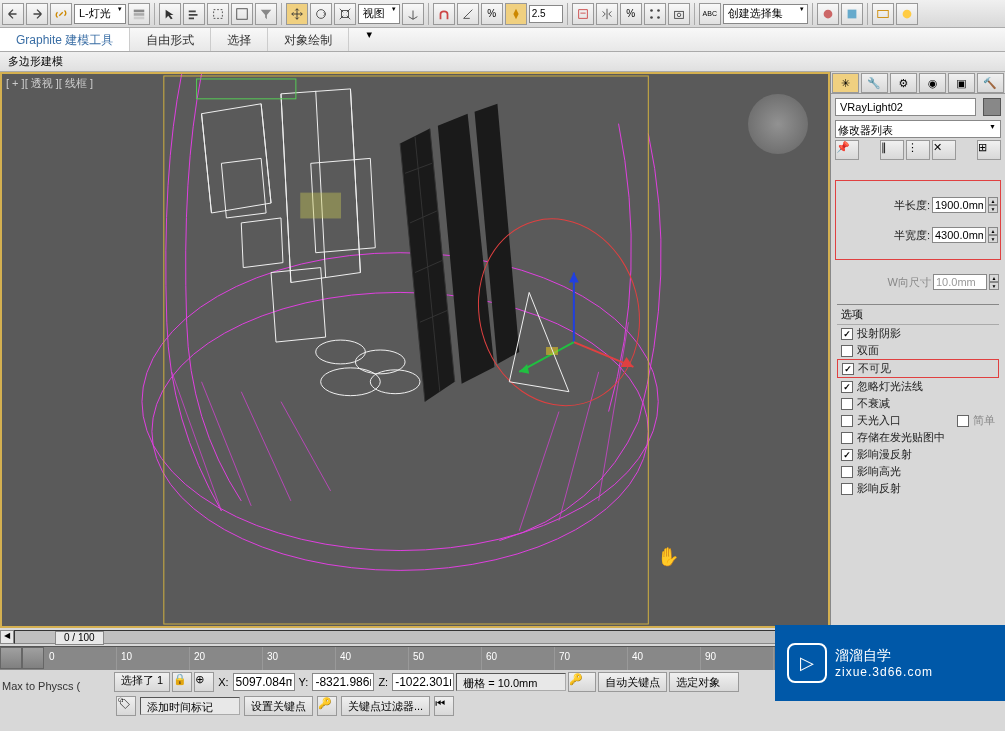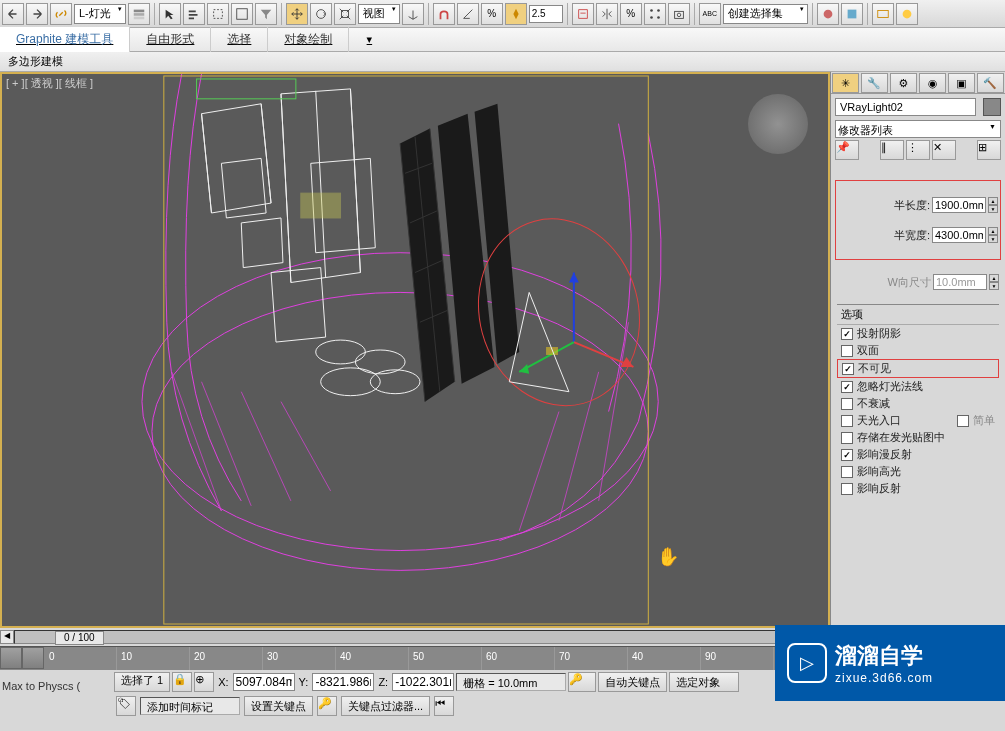--- a/index.html
+++ b/index.html
@@ -63,22 +63,20 @@
       font-size: 10px;
       padding: 0 2px;
     }
     
     
     .ribbon-bar {
       height: 24px;
       background: linear-gradient(#f8f8f8, #e8e8e8);
       border-bottom: 1px solid #aaa;
       display: flex;
-      align-items: center;
-      text-decoration: underline;
     }
     .ribbon-tab {
       padding: 4px 16px;
       font-size: 12px;
       border-right: 1px solid #ccc;
       color: #333;
     }
     .ribbon-tab.active {
       background: #fff;
       color: #3a6ea5;
@@ -445,21 +443,21 @@
       border-radius: 8px;
       display: flex;
       align-items: center;
       justify-content: center;
       font-size: 18px;
     }
     .wm-text {
       display: flex;
       flex-direction: column;
     }
-    .wm-main { font-size: 22px; font-weight: bold; }
+    .wm-main { font-size: 14px; font-weight: normal; }
     .wm-sub { font-size: 12px; letter-spacing: 1px; }
     
     .hand-cursor {
       position: absolute;
       left: 655px;
       top: 472px;
       font-size: 18px;
       color: #222;
     }
     

